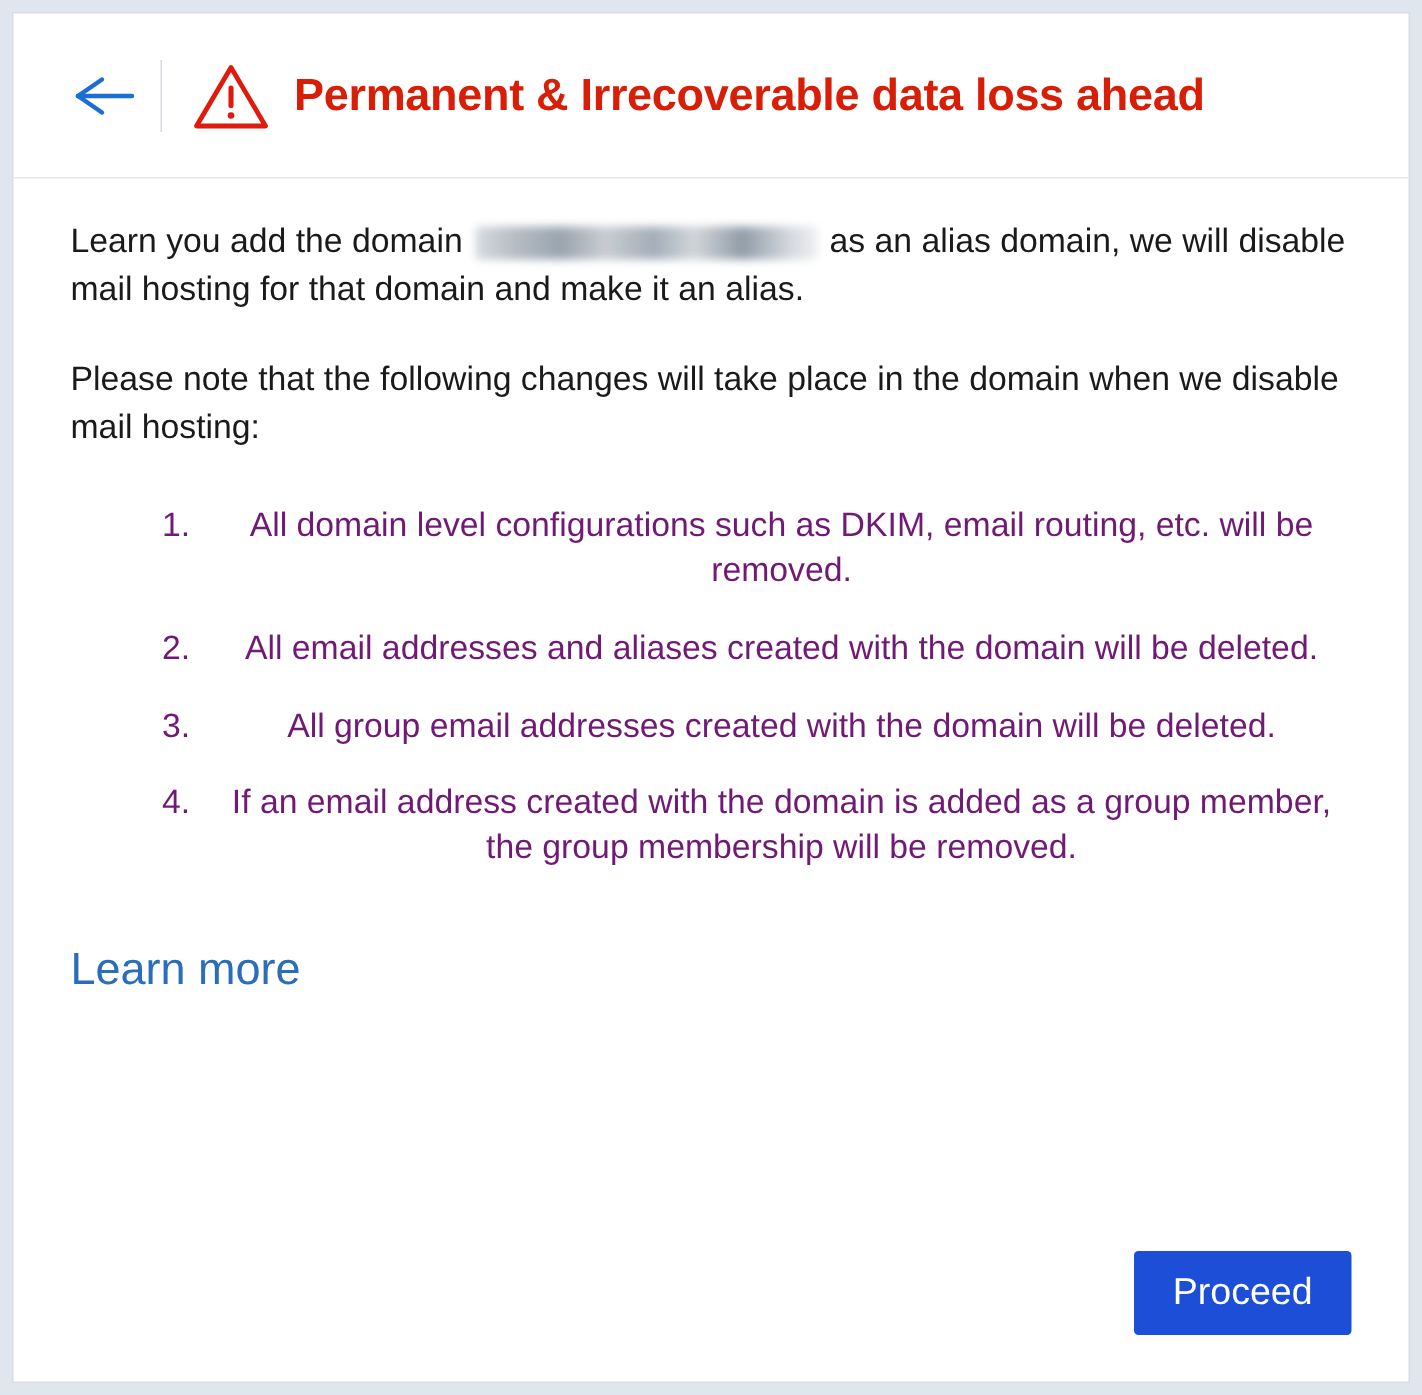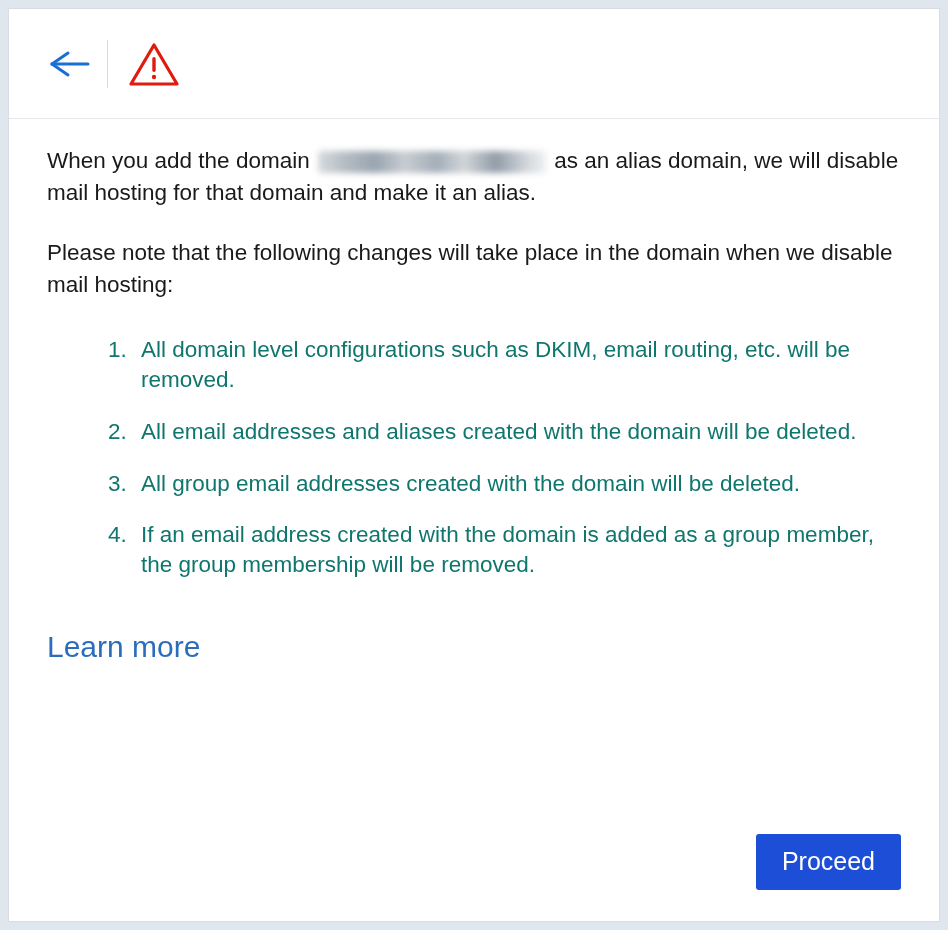--- a/index.html
+++ b/index.html
@@ -98,22 +98,23 @@
         rgba(225,228,232,0.6) 100%);
     filter: blur(3px);
     opacity: 0.95;
     text-indent: -9999px;
     overflow: hidden;
   }
   ol.changes {
     margin: 34px 0 0 0;
     padding-left: 86px;
     font-size: 22.5px;
-    color: #0f766e;
+    color: #701a75;
     line-height: 1.33;
+    text-align: center;
   }
   ol.changes li {
     margin-bottom: 22px;
     padding-left: 8px;
     max-width: 800px;
   }
   .learn-more {
     display: inline-block;
     margin-top: 28px;
     color: #2a6ebb;
@@ -158,26 +159,27 @@
       </span>
     </div>
     <div class="header-divider"></div>
     <div class="warning-icon">
       <svg width="52" height="48" viewBox="0 0 52 48" aria-hidden="true">
         <path d="M26 5 L49 44 L3 44 Z" fill="none" stroke="#e01b0d" stroke-width="3.2" stroke-linejoin="round"></path>
         <rect x="24.3" y="17" width="3.4" height="15" rx="1.7" fill="#e01b0d"></rect>
         <circle cx="26" cy="37" r="2.2" fill="#e01b0d"></circle>
       </svg>
     </div>
+    <div class="header-title">Permanent &amp; Irrecoverable data loss ahead</div>
   </div>
 
   <div class="dialog-body">
 
     <p class="para">
-      <span>When you add the domain</span>
+      <span>Learn you add the domain</span>
       <span class="redacted">████████████</span>
       <span>as an alias domain, we will disable mail hosting for that domain and make it an alias.</span>
     </p>
 
     <p class="para">Please note that the following changes will take place in the domain when we disable mail hosting:</p>
 
     <ol class="changes">
       <li>All domain level configurations such as DKIM, email routing, etc. will be removed.</li>
       <li>All email addresses and aliases created with the domain will be deleted.</li>
       <li>All group email addresses created with the domain will be deleted.</li>

